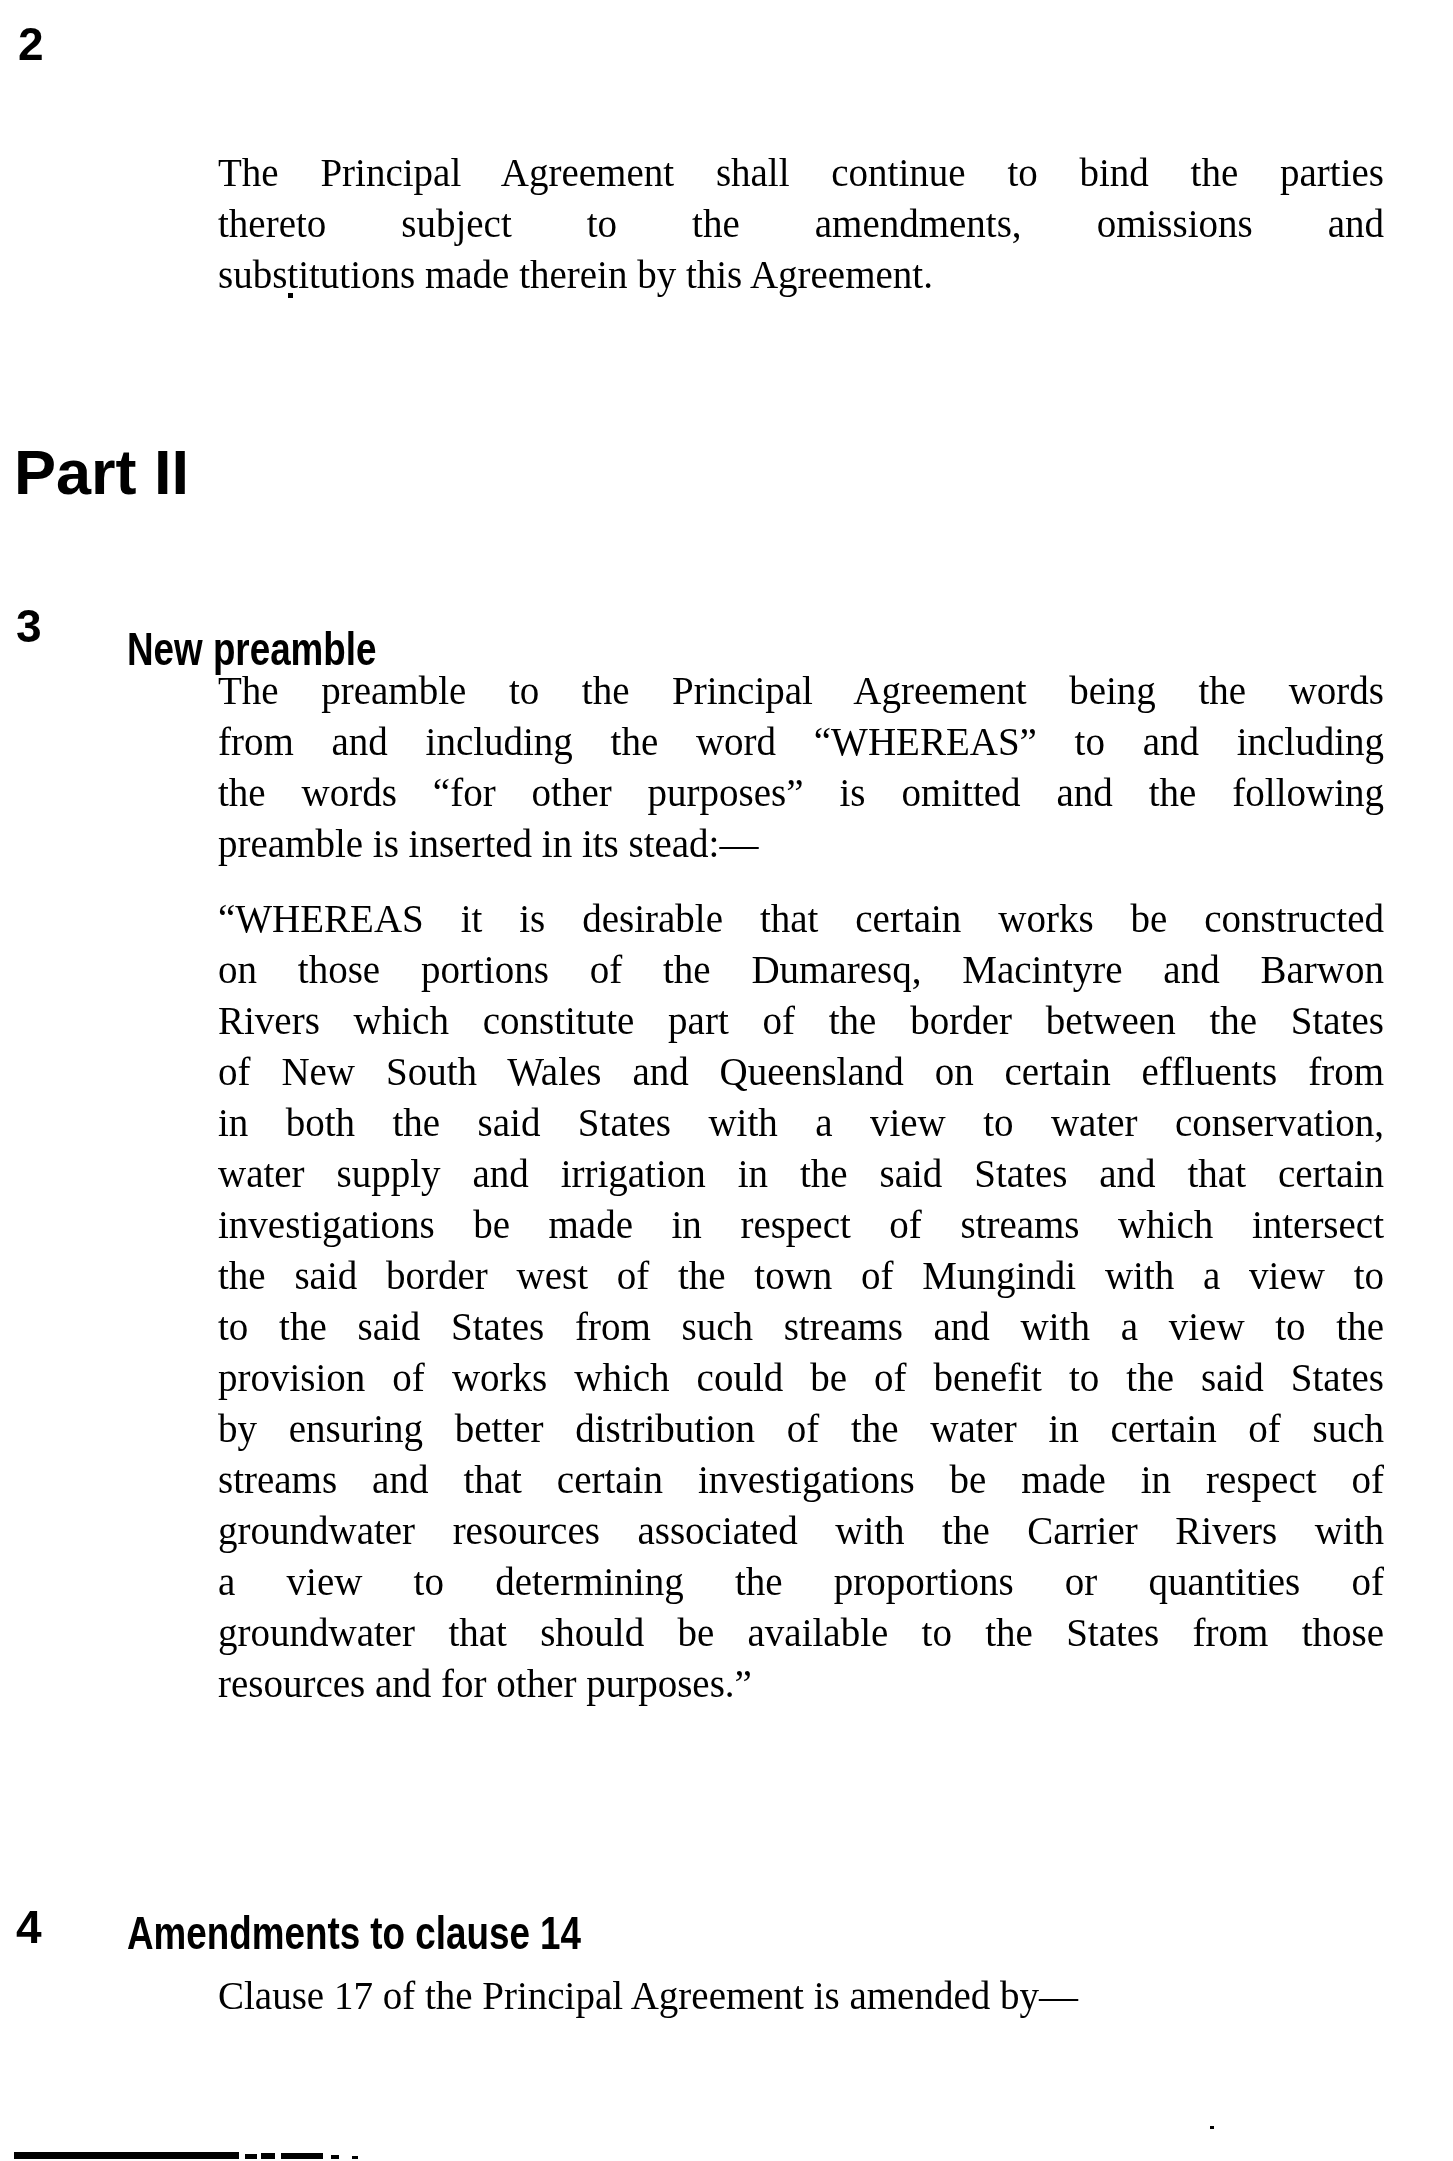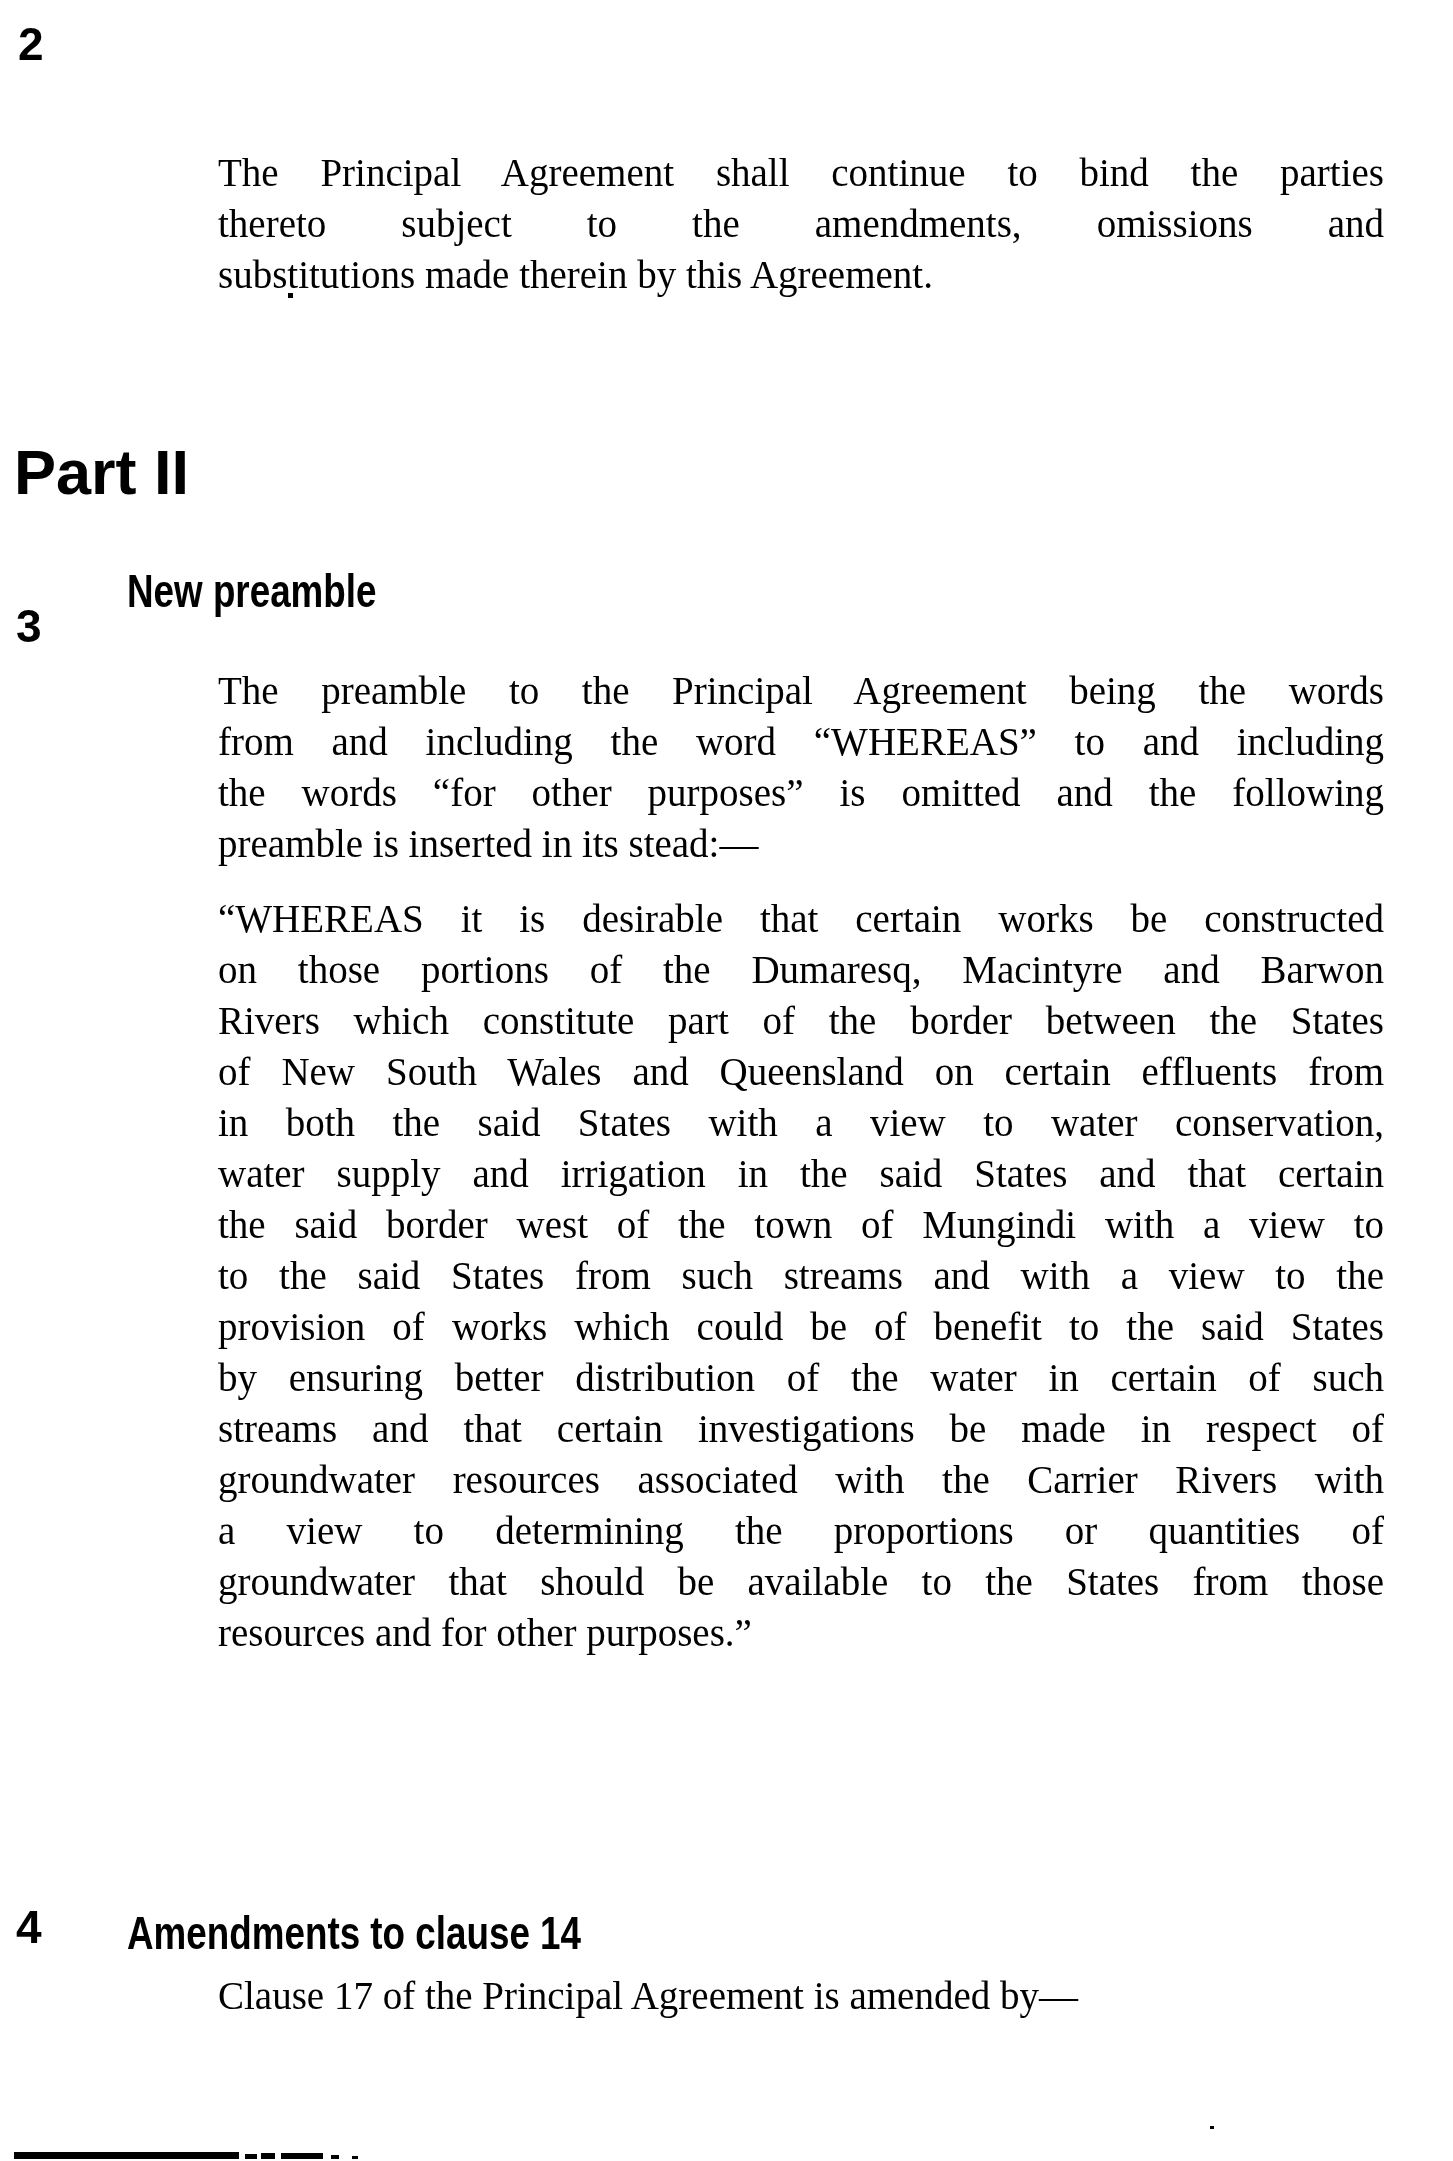--- a/index.html
+++ b/index.html
@@ -77,36 +77,37 @@
       <div class="tline">The Principal Agreement shall continue to bind the parties</div>
       <div class="tline">thereto subject to the amendments, omissions and</div>
       <div class="tline tlast">substitutions made therein by this Agreement.</div>
     </div>
 
   <div class="abs artifact" style="left:288px; top:293px; width:5px; height:5px;"></div>
 
   <div class="abs part-heading" style="top:441px;text-align:right;">Part II</div>
 
   <div class="abs num" style="top:603px;">3</div>
-  <div class="abs sec-title" style="top:568px;text-decoration:underline;"><span>New preamble</span></div>
+  <div class="abs sec-title" style="top:626px;text-decoration:underline;"><span>New preamble</span></div>
 
   <div class="abs body-par" style="top:665px;">
       <div class="tline">The preamble to the Principal Agreement being the words</div>
       <div class="tline">from and including the word “WHEREAS” to and including</div>
       <div class="tline">the words “for other purposes” is omitted and the following</div>
       <div class="tline tlast">preamble is inserted in its stead:—</div>
     </div>
 
   <div class="abs body-par" style="top:893px;">
       <div class="tline">“WHEREAS it is desirable that certain works be constructed</div>
       <div class="tline">on those portions of the Dumaresq, Macintyre and Barwon</div>
       <div class="tline">Rivers which constitute part of the border between the States</div>
       <div class="tline">of New South Wales and Queensland on certain effluents from</div>
       <div class="tline">in both the said States with a view to water conservation,</div>
       <div class="tline">water supply and irrigation in the said States and that certain</div>
+      <div class="tline">investigations be made in respect of streams which intersect</div>
       <div class="tline">the said border west of the town of Mungindi with a view to</div>
       <div class="tline">to the said States from such streams and with a view to the</div>
       <div class="tline">provision of works which could be of benefit to the said States</div>
       <div class="tline">by ensuring better distribution of the water in certain of such</div>
       <div class="tline">streams and that certain investigations be made in respect of</div>
       <div class="tline">groundwater resources associated with the Carrier Rivers with</div>
       <div class="tline">a view to determining the proportions or quantities of</div>
       <div class="tline">groundwater that should be available to the States from those</div>
       <div class="tline tlast">resources and for other purposes.”</div>
     </div>

